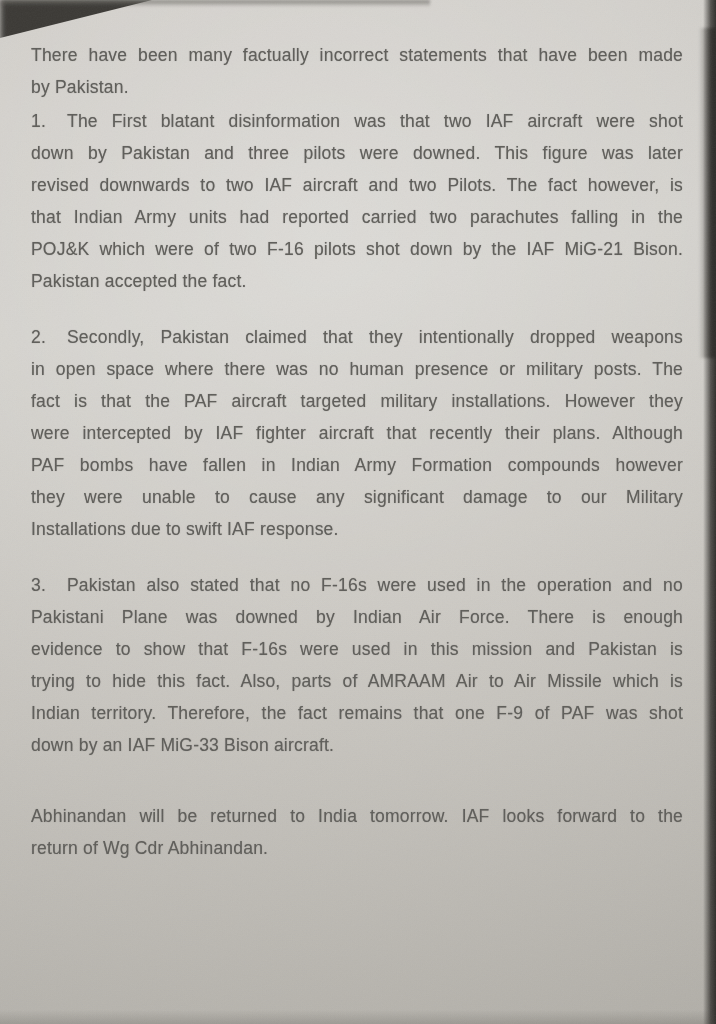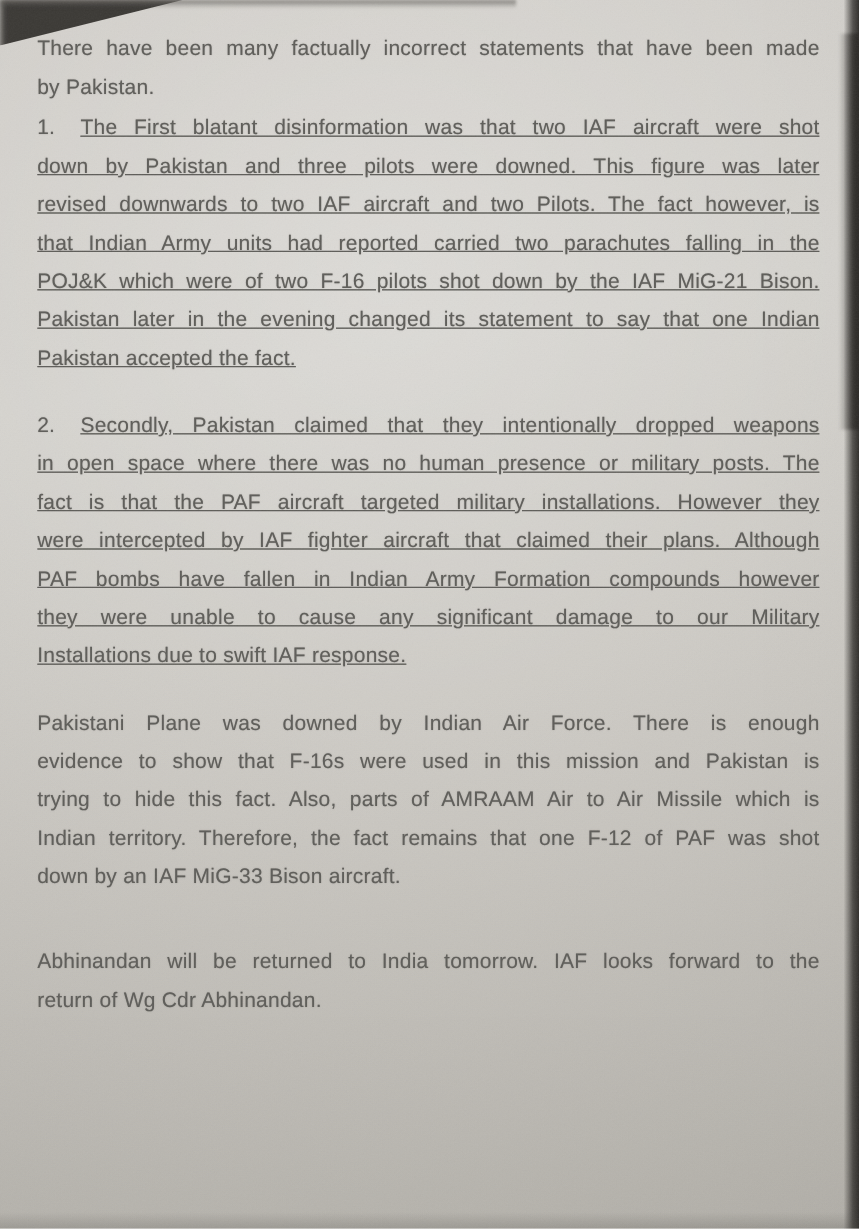--- a/index.html
+++ b/index.html
@@ -18,32 +18,32 @@
     overflow: hidden;
     
     background:
       radial-gradient(ellipse 130% 90% at 45% 22%, rgba(255,255,255,0.22) 0%, rgba(255,255,255,0.05) 40%, rgba(0,0,0,0.07) 100%),
       linear-gradient(170deg, #d1cec9 0%, #d3d1cc 30%, #cac7c1 62%, #bdbab3 100%);
   }
 
   .content {
     position: absolute;
     left: 31px;
-    top: 24px;
+    top: 39px;
     width: 652px;
     color: #5e5d59;
     font-size: 17.5px;
     letter-spacing: 0.2px;
     text-shadow: 0 0 1px rgba(94,93,89,0.55);
     filter: blur(0.3px);
   }
 
   .para { margin: 0; }
   .gap-small { margin-bottom: 2px; }
-  .gap-med   { margin-bottom: 24px; text-decoration: underline; }
+  .gap-med   { margin-bottom: 24px; }
   .gap-large { margin-bottom: 39px; }
 
   .line {
     height: 32px;
     line-height: 32px;
     text-align: justify;
     text-align-last: justify;
     overflow: hidden;
     white-space: normal;
   }
@@ -111,37 +111,37 @@
     <div class="para gap-small">
         <div class="line">There have been many factually incorrect statements that have been made</div>
         <div class="line line-last">by Pakistan.</div>
       </div>
     <div class="para gap-med">
         <div class="line"><span class="para-num">1.</span>The First blatant disinformation was that two IAF aircraft were shot</div>
         <div class="line">down by Pakistan and three pilots were downed. This figure was later</div>
         <div class="line">revised downwards to two IAF aircraft and two Pilots. The fact however, is</div>
         <div class="line">that Indian Army units had reported carried two parachutes falling in the</div>
         <div class="line">POJ&amp;K which were of two F-16 pilots shot down by the IAF MiG-21 Bison.</div>
-        <div class="line">Pakistan later in the evening changed its statement to say that one Indian</div>
         <div class="line line-last">Pakistan accepted the fact.</div>
       </div>
     <div class="para gap-med">
         <div class="line"><span class="para-num">2.</span>Secondly, Pakistan claimed that they intentionally dropped weapons</div>
         <div class="line">in open space where there was no human presence or military posts. The</div>
         <div class="line">fact is that the PAF aircraft targeted military installations. However they</div>
-        <div class="line">were intercepted by IAF fighter aircraft that claimed their plans. Although</div>
+        <div class="line">were intercepted by IAF fighter aircraft that recently their plans. Although</div>
         <div class="line">PAF bombs have fallen in Indian Army Formation compounds however</div>
         <div class="line">they were unable to cause any significant damage to our Military</div>
         <div class="line line-last">Installations due to swift IAF response.</div>
       </div>
     <div class="para gap-large">
+        <div class="line"><span class="para-num">3.</span>Pakistan also stated that no F-16s were used in the operation and no</div>
         <div class="line">Pakistani Plane was downed by Indian Air Force. There is enough</div>
         <div class="line">evidence to show that F-16s were used in this mission and Pakistan is</div>
         <div class="line">trying to hide this fact. Also, parts of AMRAAM Air to Air Missile which is</div>
-        <div class="line">Indian territory. Therefore, the fact remains that one F-12 of PAF was shot</div>
+        <div class="line">Indian territory. Therefore, the fact remains that one F-9 of PAF was shot</div>
         <div class="line line-last">down by an IAF MiG-33 Bison aircraft.</div>
       </div>
     <div class="para">
         <div class="line">Abhinandan will be returned to India tomorrow. IAF looks forward to the</div>
         <div class="line line-last">return of Wg Cdr Abhinandan.</div>
       </div>
   </div>
 
   <div class="shade shade-topleft"></div>
   <div class="shade shade-top"></div>

